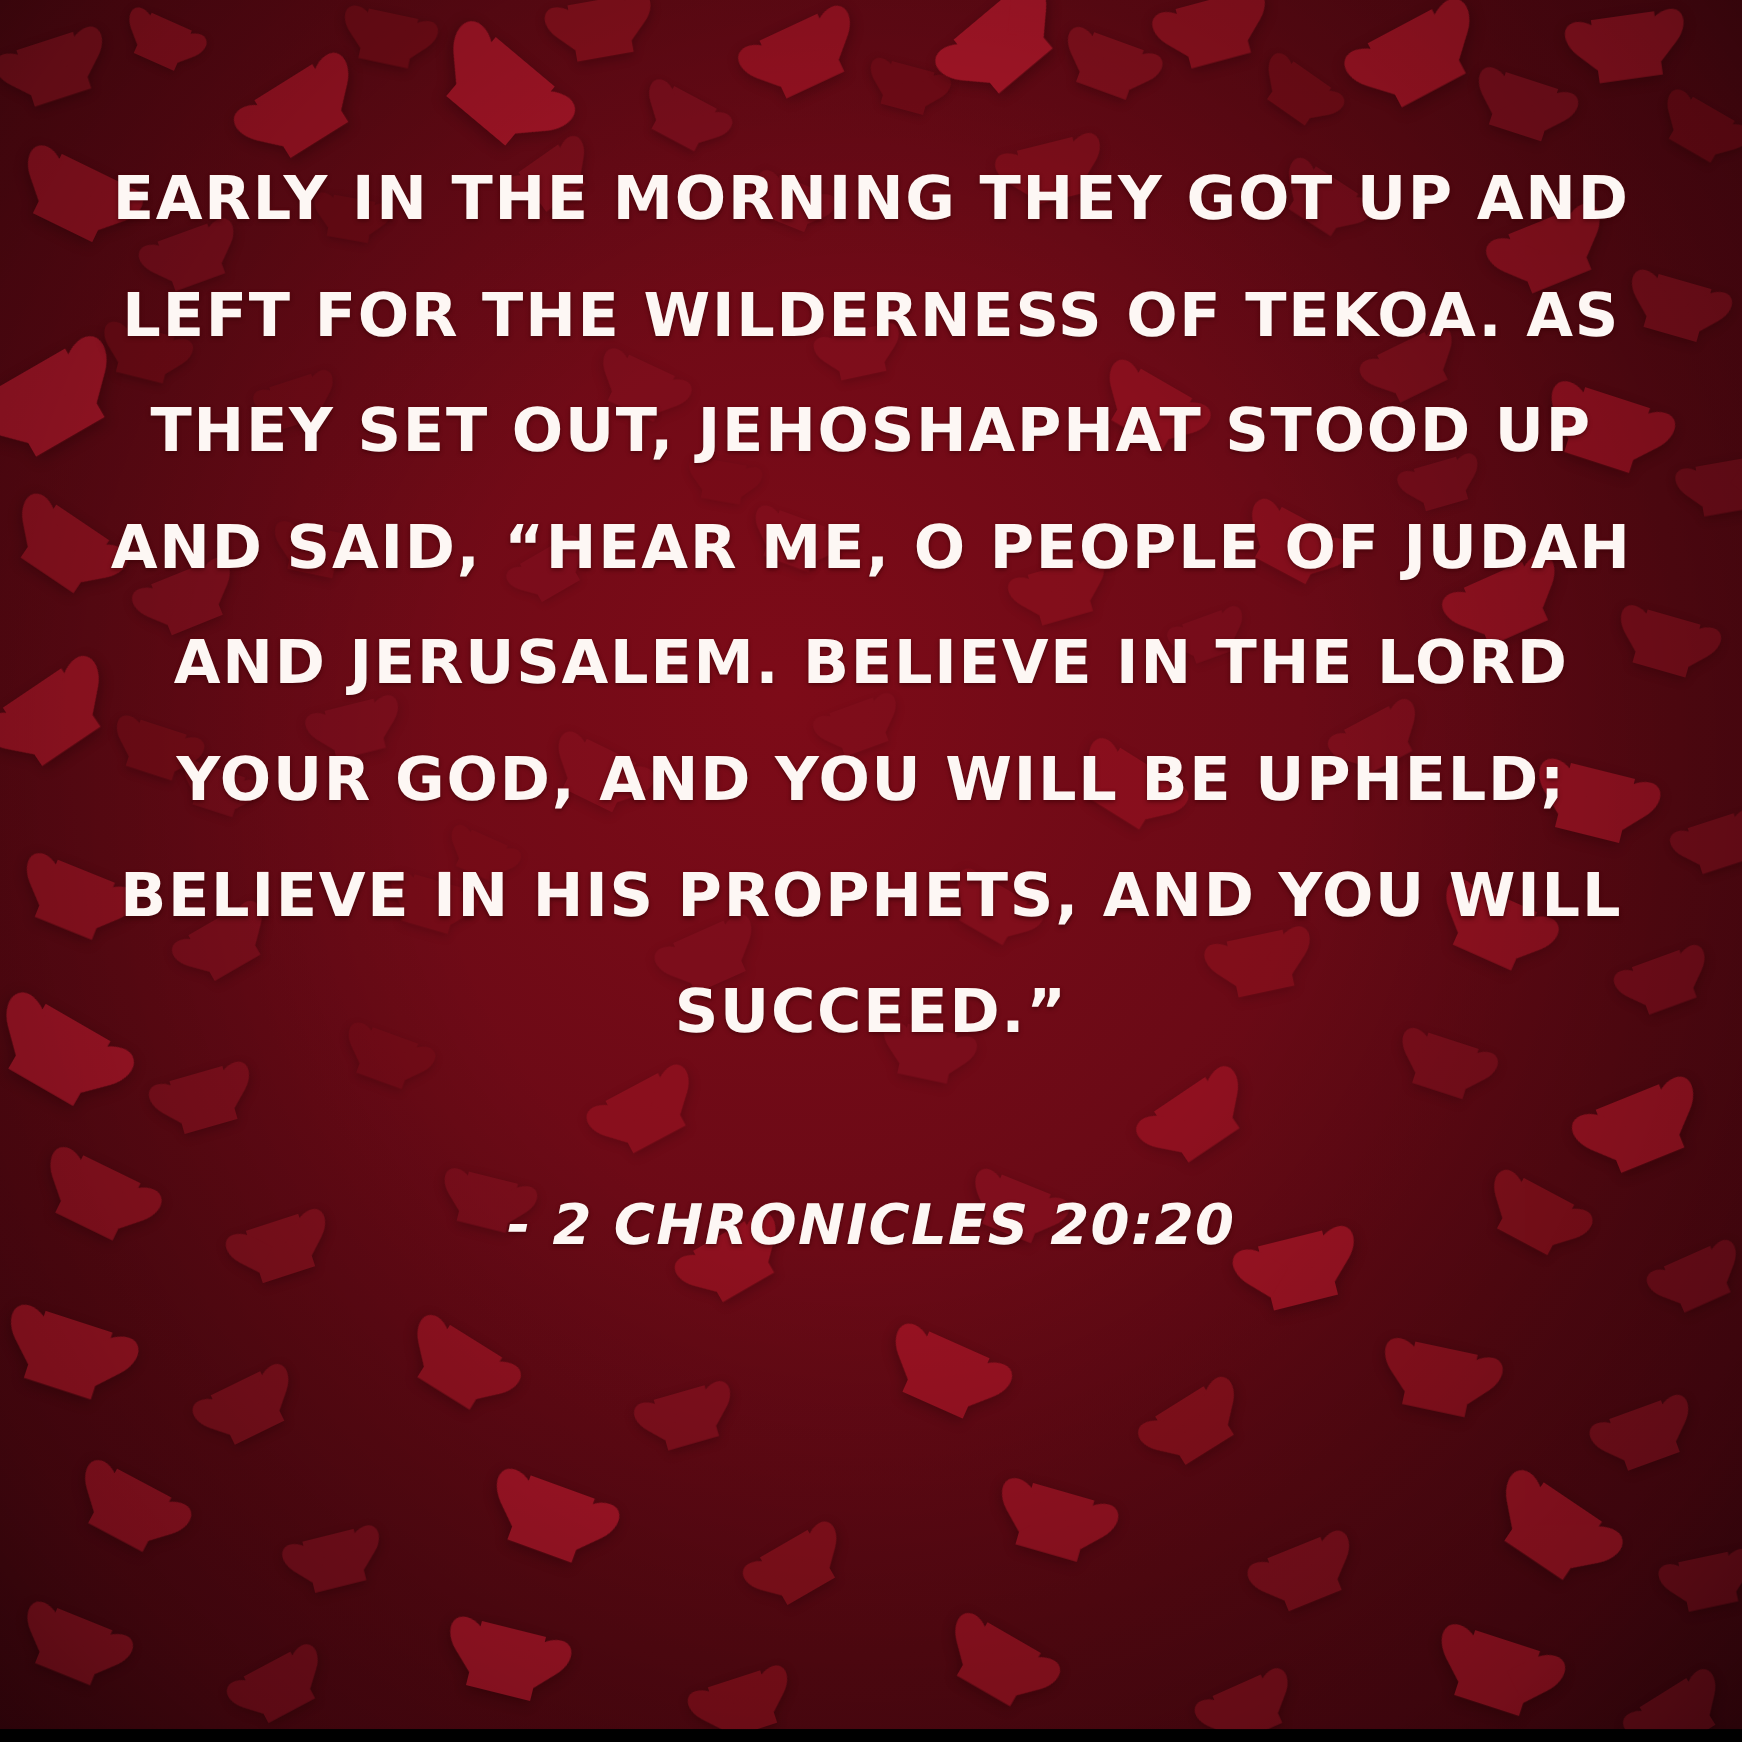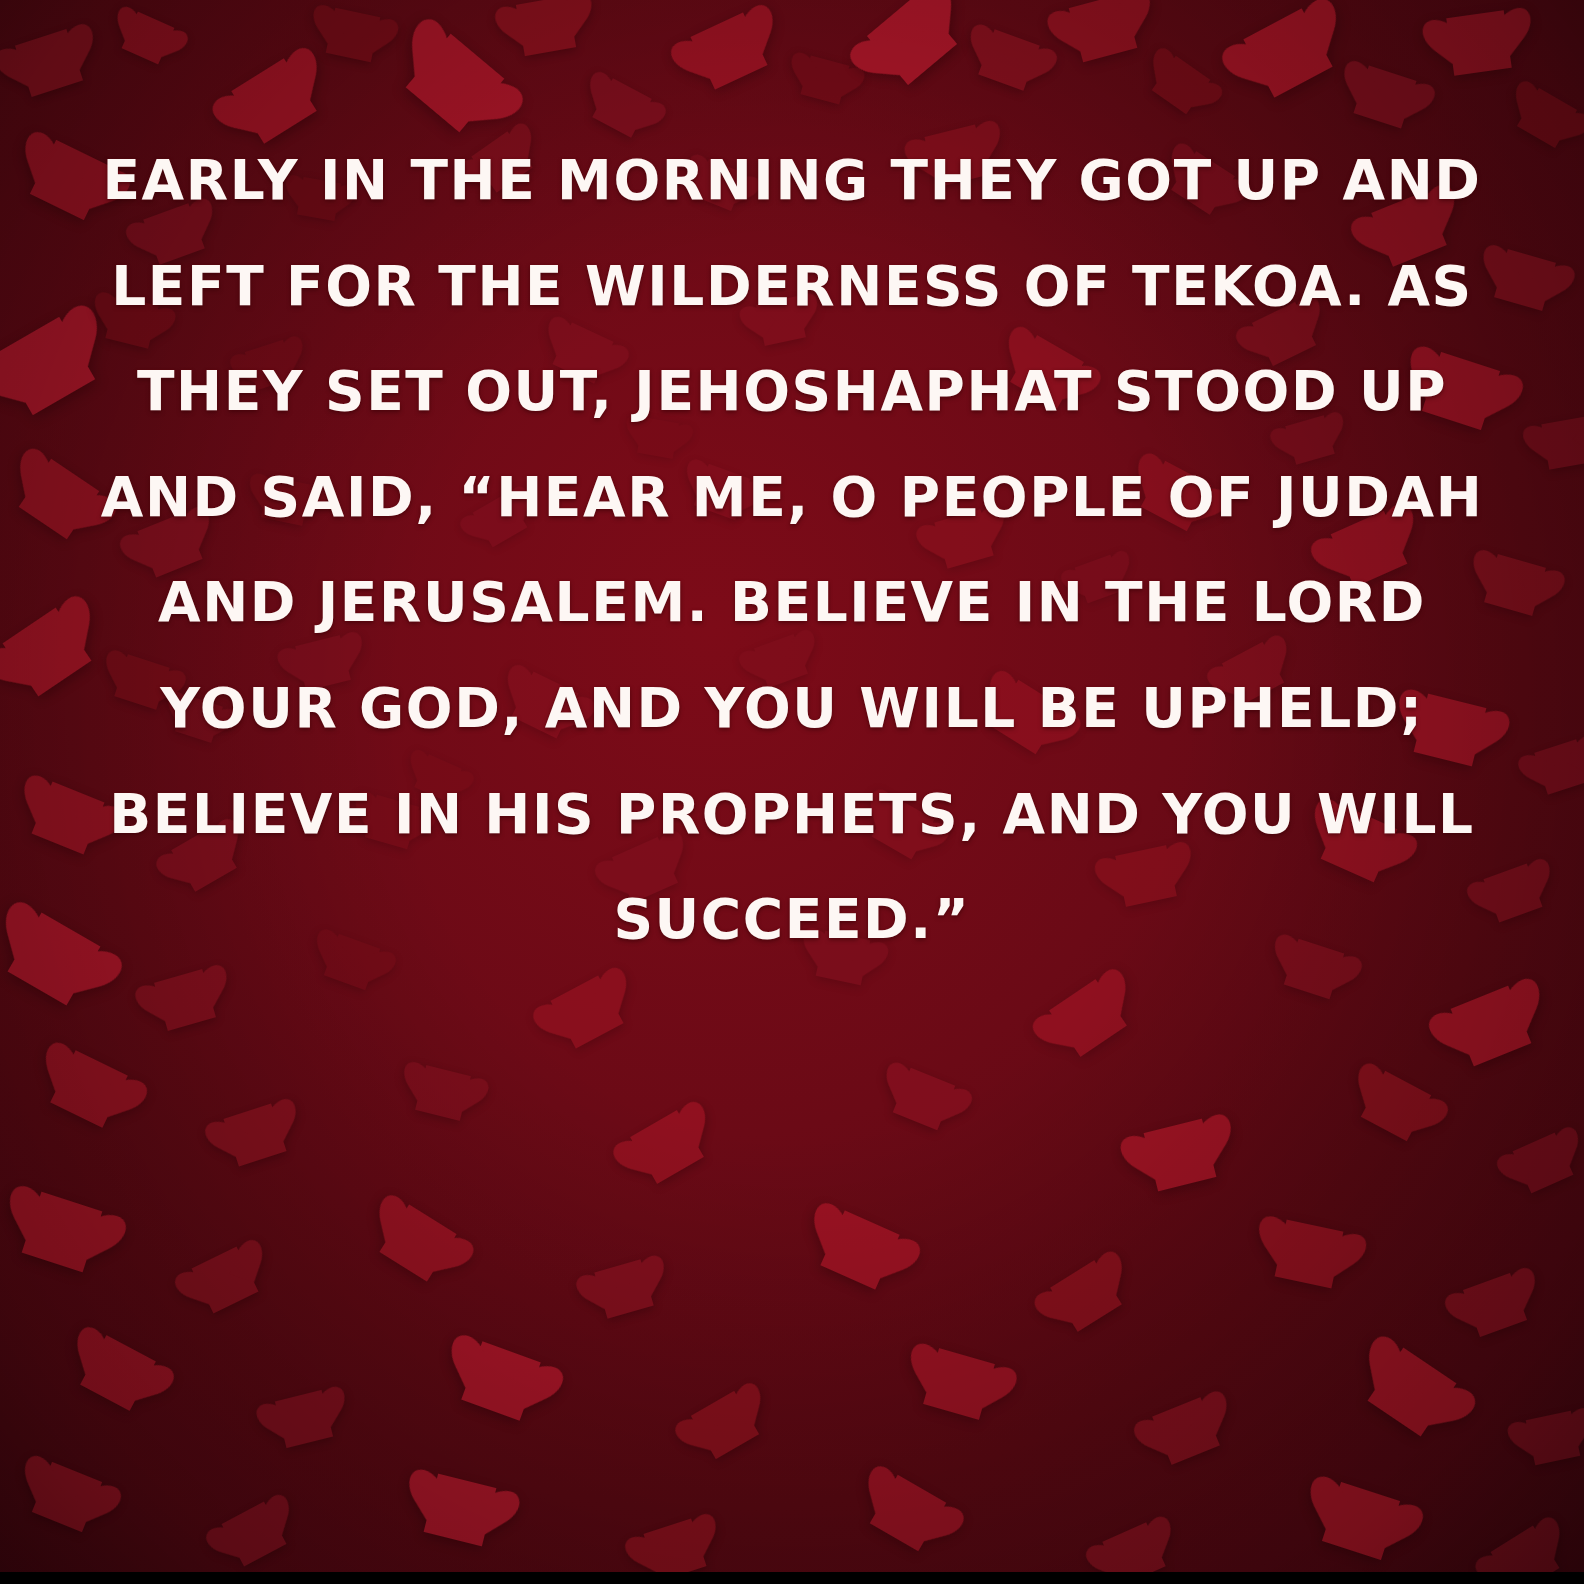--- a/index.html
+++ b/index.html
@@ -426,15 +426,16 @@
       </div>
       <div class="heart" style="left: 180px; top: 700px; width: 38px; height: 38px; transform: rotate(18deg); opacity: 0.5;">
         <span style="background: rgb(131, 16, 30); filter: drop-shadow(rgba(40, 0, 5, 0.45) 0px 2px 4px);"></span>
       </div>
     </div>
 
   <div id="vignette"></div>
 
   <div id="text-layer">
     <div id="verse-text">Early in the morning they got up and left for the wilderness of Tekoa. As they set out, Jehoshaphat stood up and said, “Hear me, O people of Judah and Jerusalem. Believe in the LORD your God, and you will be upheld; believe in His prophets, and you will succeed.”</div>
+    <div id="verse-reference">- 2 Chronicles 20:20</div>
   </div>
 
 </div>
 
 </body></html>

